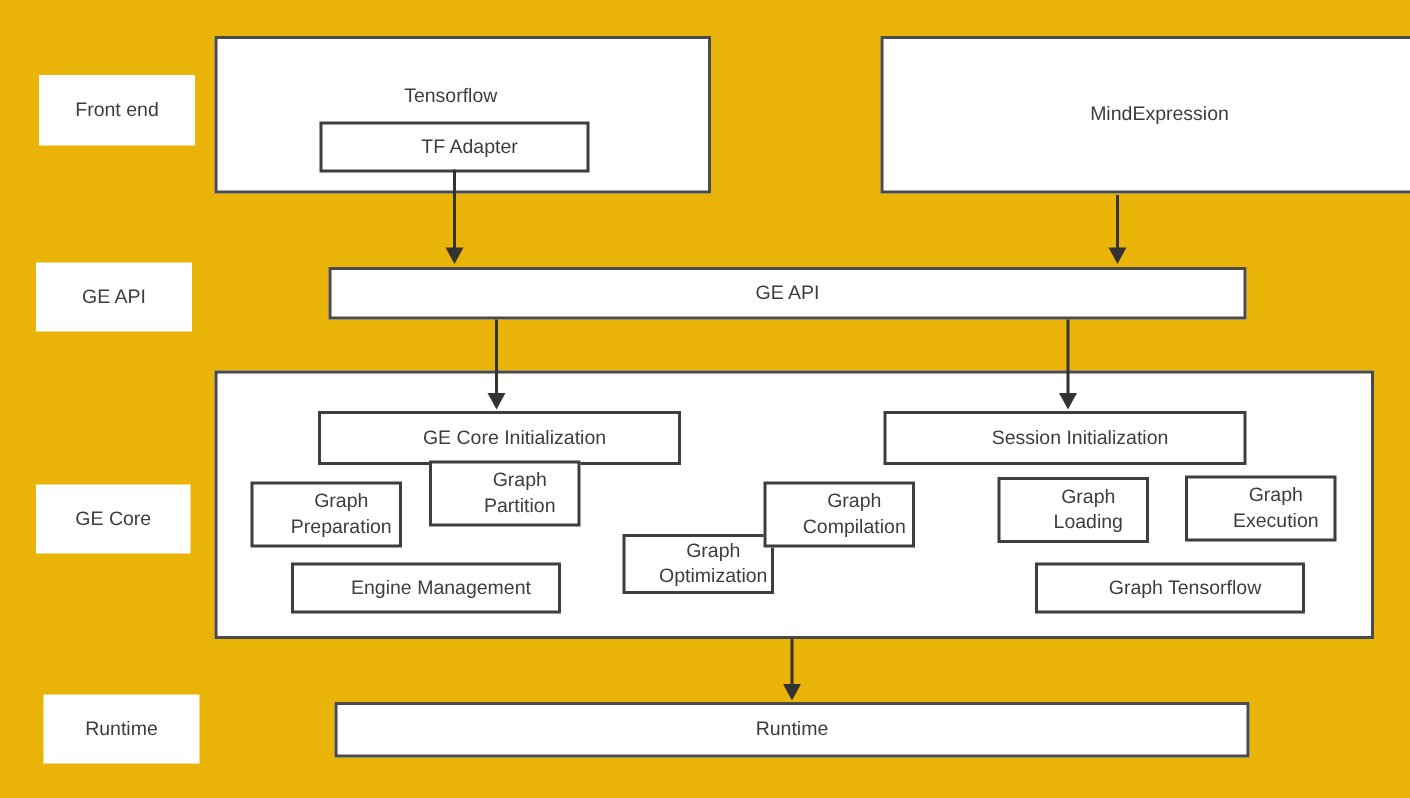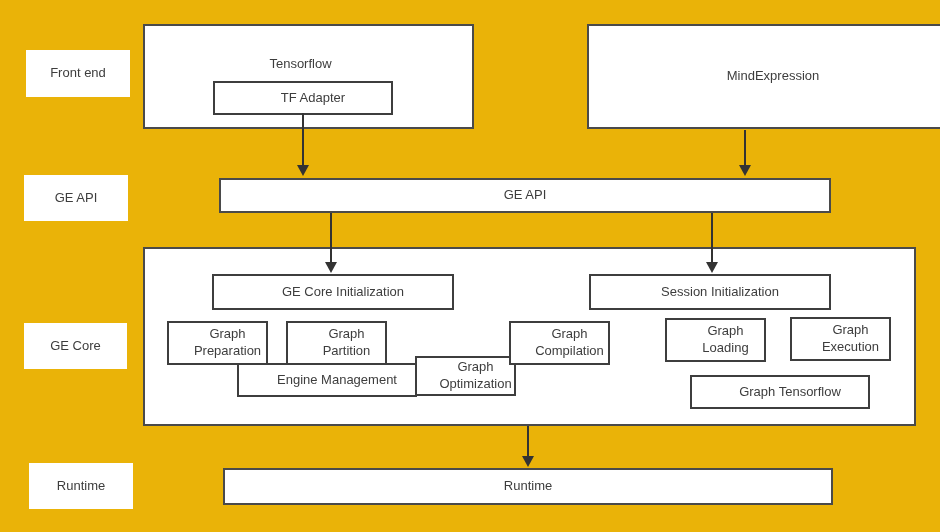--- a/index.html
+++ b/index.html
@@ -69,27 +69,27 @@
   <div class="box outer" style="left:587px; top:24px; width:372px; height:105px;">MindExpression</div>
 
   <div class="box outer" style="left:219px; top:178px; width:612px; height:35px;">GE API</div>
 
   <div class="box outer" style="left:143px; top:247px; width:773px; height:179px;"></div>
 
   <div class="box inner" style="left:212px; top:274px; width:242px; height:36px;">GE Core Initialization</div>
   <div class="box inner" style="left:589px; top:274px; width:242px; height:36px;">Session Initialization</div>
 
   <div class="box inner" style="left:167px; top:321px; width:101px; height:44px;">Graph Preparation</div>
-  <div class="box inner" style="left:286px; top:321px; width:101px; height:44px;">Graph Partition</div>
+  <div class="box inner" style="left:286px; top:307px; width:101px; height:44px;">Graph Partition</div>
   <div class="box inner" style="left:415px; top:321px; width:101px; height:40px;margin-top:35px;">Graph Optimization</div>
   <div class="box inner" style="left:509px; top:321px; width:101px; height:44px;">Graph Compilation</div>
   <div class="box inner" style="left:665px; top:318px; width:101px; height:44px;">Graph Loading</div>
   <div class="box inner" style="left:790px; top:317px; width:101px; height:44px;">Graph Execution</div>
 
-  <div class="box inner" style="left:194px; top:363px; width:180px; height:34px;margin-left:43px;">Engine Management</div>
+  <div class="box inner" style="left:194px; top:375px; width:180px; height:34px;">Engine Management</div>
   <div class="box inner" style="left:690px; top:375px; width:180px; height:34px;">Graph Tensorflow</div>
 
   <div class="box outer" style="left:223px; top:468px; width:610px; height:37px;">Runtime</div>
 
   <div class="arrow" style="left:302px; top:113px; height:53px;"></div>
   <div class="arrow" style="left:744px; top:130px; height:36px;"></div>
   <div class="arrow" style="left:330px; top:213px; height:50px;"></div>
   <div class="arrow" style="left:711px; top:213px; height:50px;"></div>
   <div class="arrow" style="left:527px; top:426px; height:31px;"></div>
 

